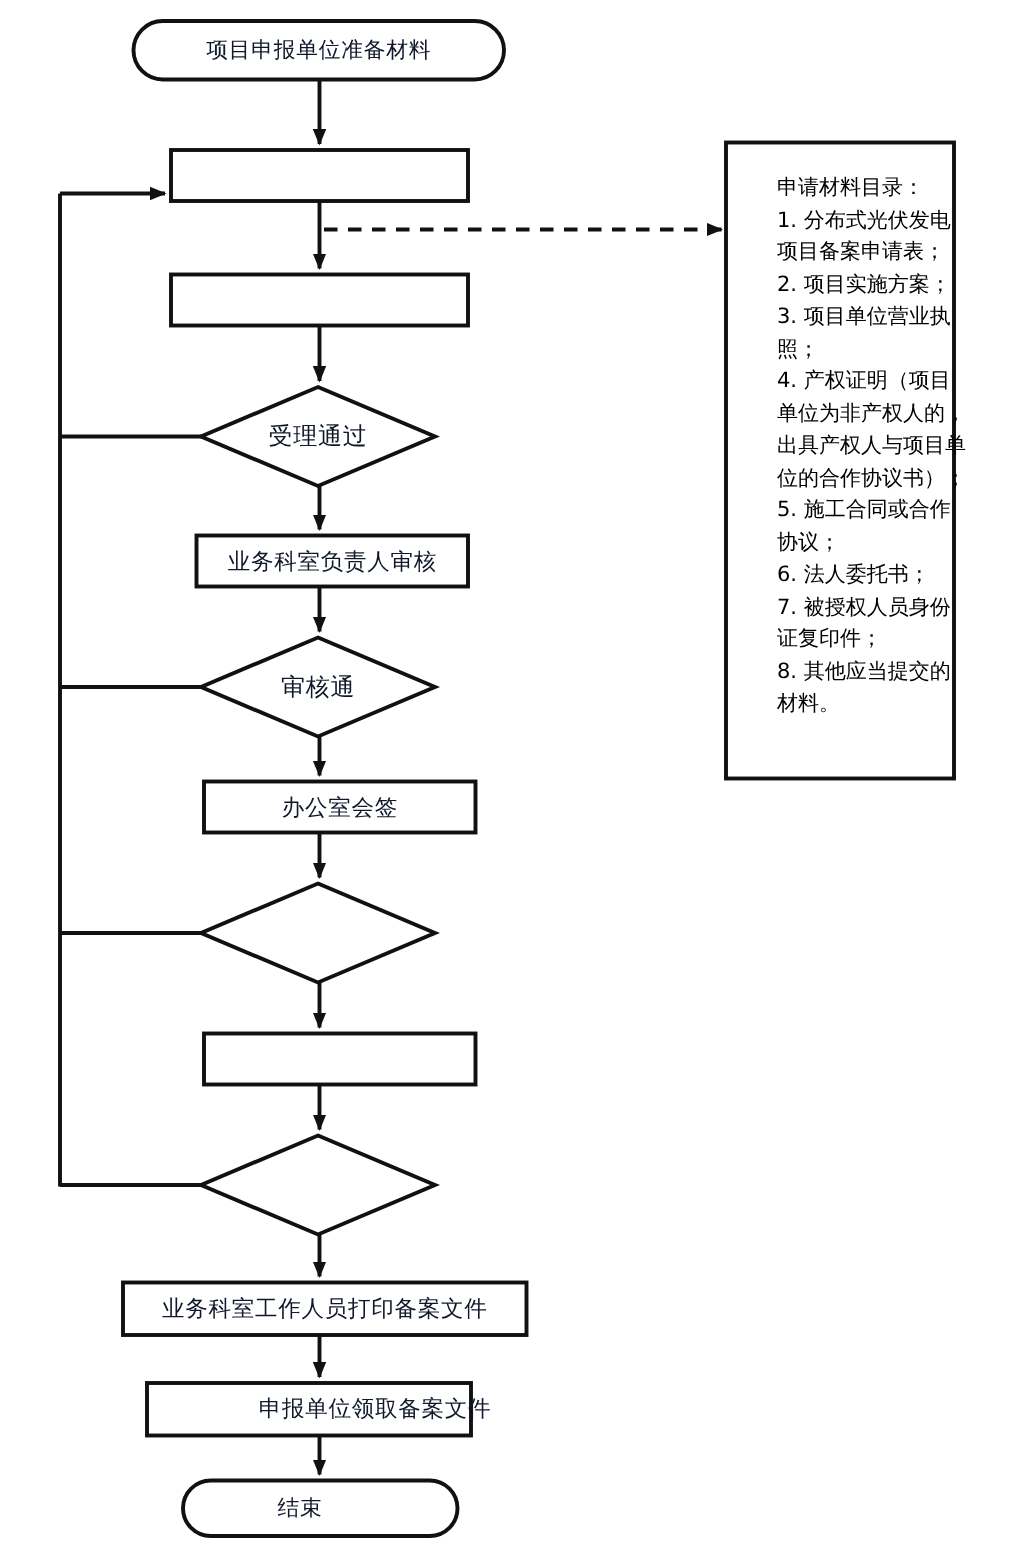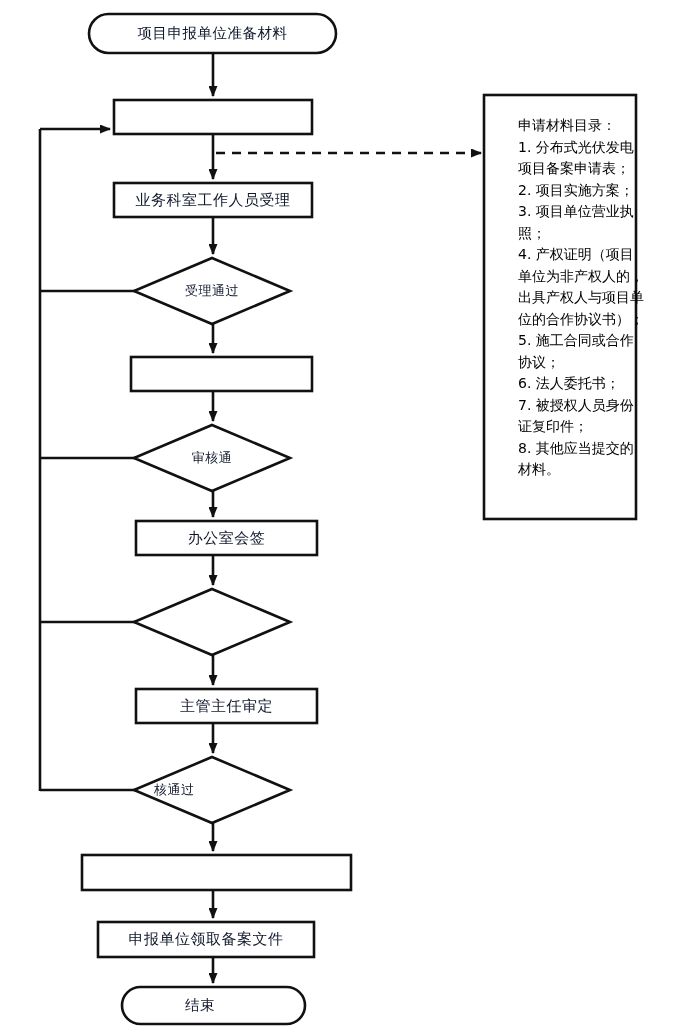--- a/index.html
+++ b/index.html
@@ -34,21 +34,21 @@
     color: #0f172a;
     font-family: "DejaVu Sans", "Liberation Sans", sans-serif;
     font-size: 15px;
     letter-spacing: 0.5px;
     white-space: nowrap;
     overflow: hidden;
     pointer-events: none;
   }
   .terminal-label { font-size: 14.5px; }
   .process-label  { font-size: 15px; }
-  .decision-label { font-size: 13px; }
+  .decision-label { font-size: 16px; }
   .sidebox {
     position: absolute;
     left: 510px;
     top: 99px;
     width: 140px;
     height: 415px;
     box-sizing: border-box;
     padding: 4px 6px 4px 8px;
     color: #000000;
     font-family: "DejaVu Sans", "Liberation Sans", sans-serif;
@@ -127,27 +127,26 @@
       <line x1="40" y1="458" x2="135" y2="458"></line>
       <line x1="40" y1="622" x2="135" y2="622"></line>
       <line x1="40" y1="790" x2="135" y2="790"></line>
     </g>
     <line x1="40" y1="129" x2="110" y2="129" fill="none" stroke="#111111" stroke-width="2.6" marker-end="url(#arrow)"></line>
 
     <line x1="216" y1="153" x2="481" y2="153" fill="none" stroke="#111111" stroke-width="2.6" stroke-dasharray="9 7" marker-end="url(#arrow-dash)"></line>
   </svg>
 
   <div class="node-label terminal-label" style="left:89px;  top:14px;  width:247px; height:39px;">项目申报单位准备材料</div>
-  <div class="node-label process-label" style="left:114px; top:183px; width:198px; height:34px;">业务科室工作人员受理</div>
   <div class="node-label decision-label" style="left:134px; top:274px; width:156px; height:34px;">受理通过</div>
+  <div class="node-label process-label" style="left:131px; top:357px; width:181px; height:34px;">业务科室负责人审核</div>
   <div class="node-label process-label" style="left:136px; top:521px; width:181px; height:34px;">办公室会签</div>
   <div class="node-label decision-label" style="left:134px; top:441px; width:156px; height:34px;">审核通</div>
-  <div class="node-label process-label" style="left:136px; top:689px; width:181px; height:34px;">主管主任审定</div>
-  <div class="node-label decision-label" style="left:140px; top:773px; width:150px; height:34px; justify-content:flex-start; padding-left:14px; box-sizing:border-box;">核通过</div>
-  <div class="node-label process-label" style="left:98px;  top:922px; width:216px; height:35px;">申报单位领取备案文件</div>
+  <div class="node-label process-label" style="left:82px;  top:855px; width:269px; height:35px;">业务科室工作人员打印备案文件</div>
+  <div class="node-label process-label" style="left:98px;  top:922px; width:216px; height:35px;padding-left:44px;">申报单位领取备案文件</div>
   <div class="node-label terminal-label" style="left:122px; top:987px; width:156px; height:37px;">结束</div>
 
   <div class="sidebox">
     <div>申请材料目录：
 1. 分布式光伏发电项目备案申请表；
 2. 项目实施方案；
 3. 项目单位营业执照；
 4. 产权证明（项目单位为非产权人的，出具产权人与项目单位的合作协议书）；
 5. 施工合同或合作协议；
 6. 法人委托书；

